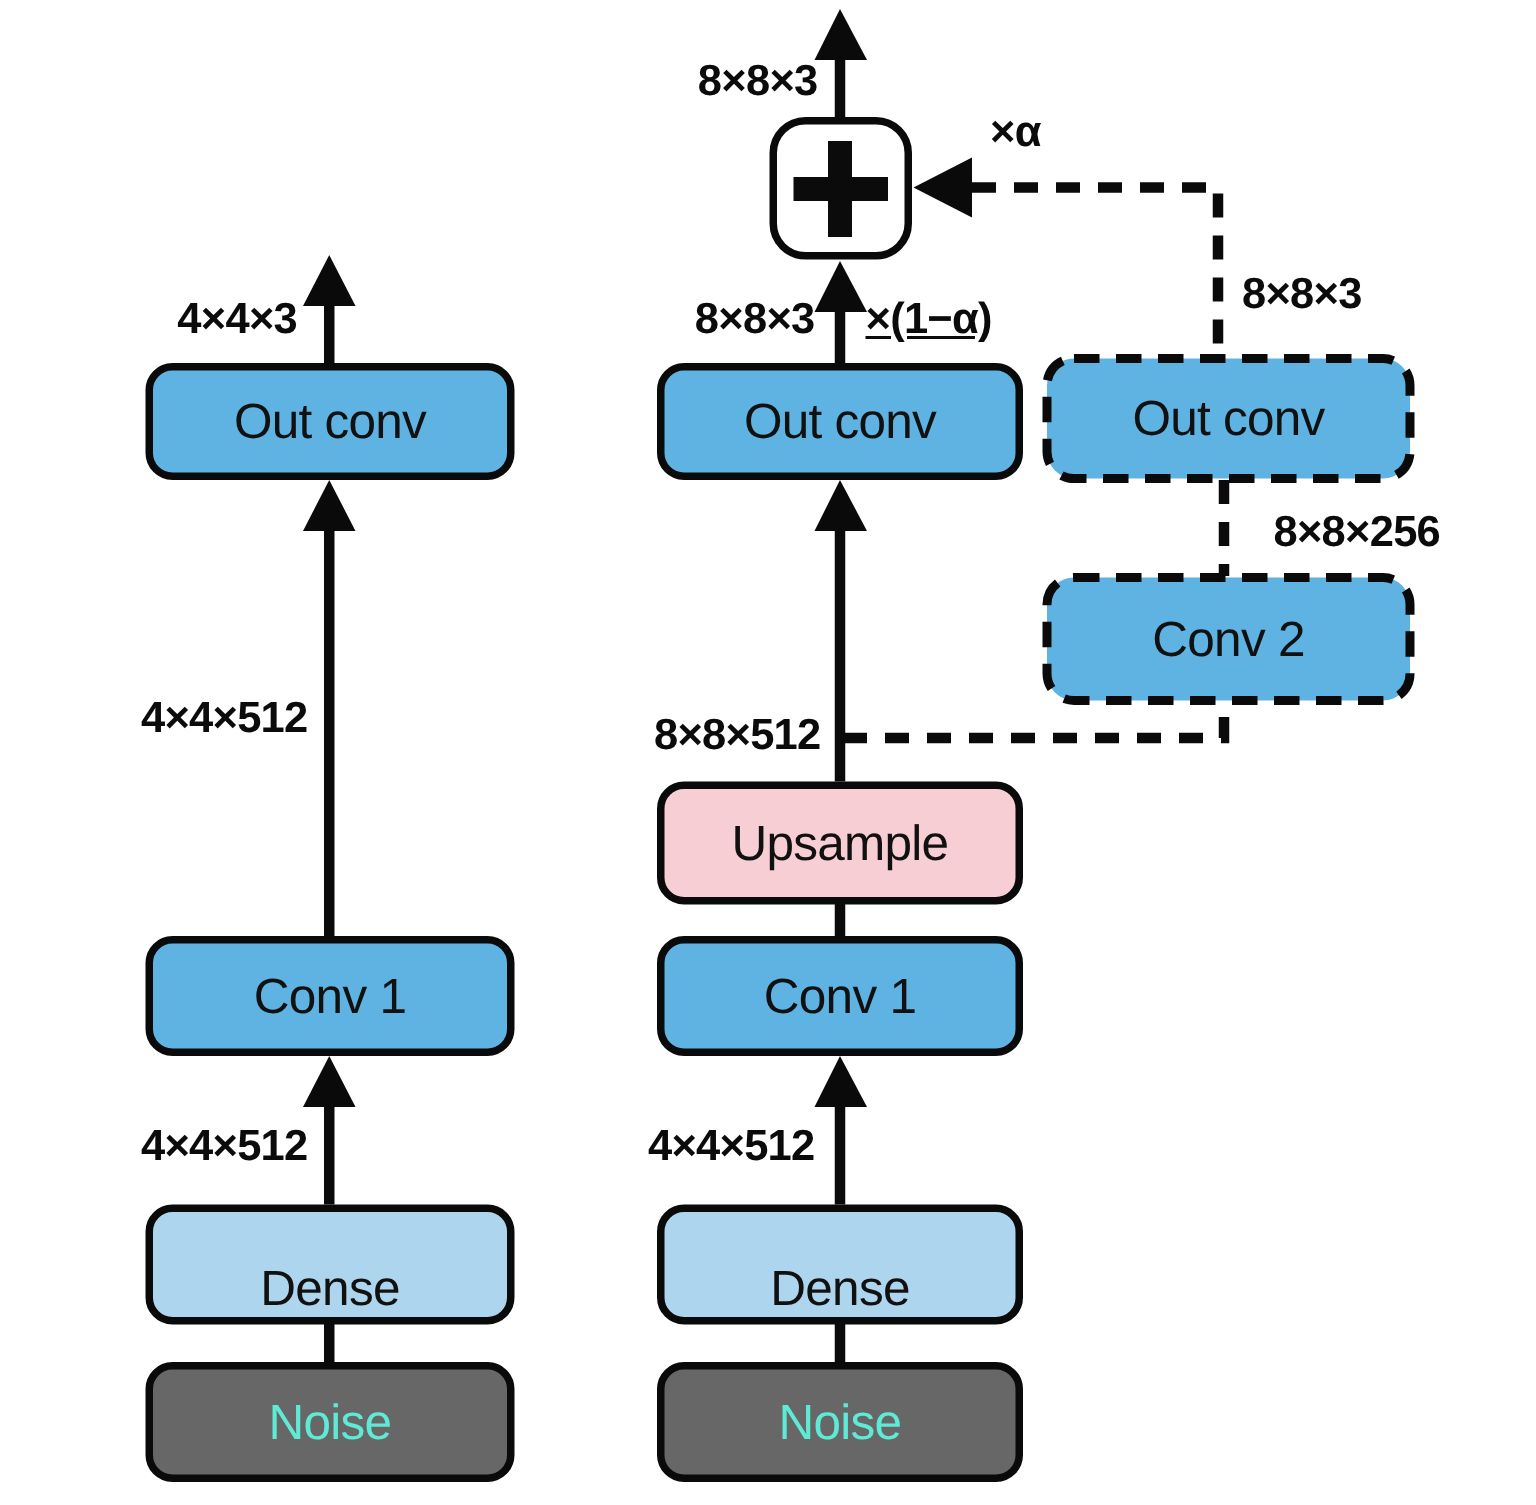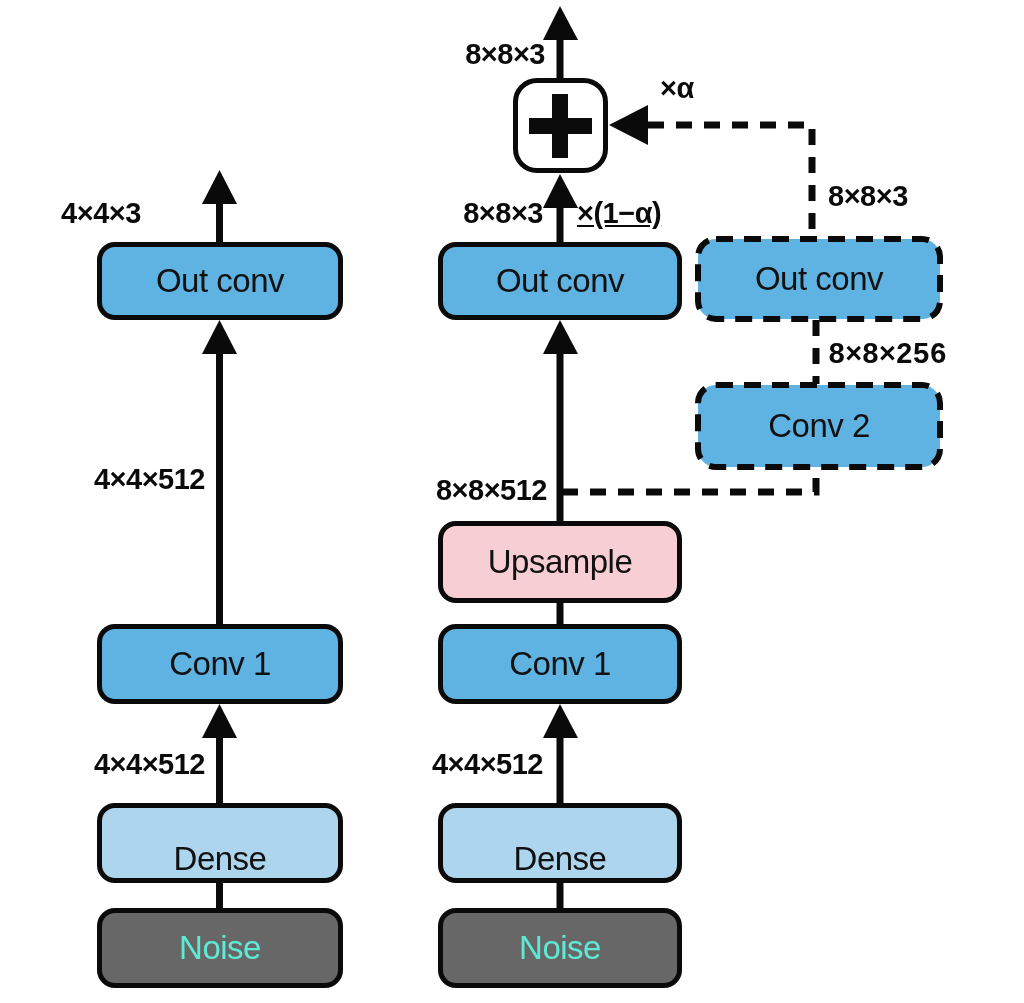--- a/index.html
+++ b/index.html
@@ -124,21 +124,21 @@
     </g>
 
     <g>
       <rect x="698" y="239" width="242" height="80" rx="18" fill="var(--box-blue)" stroke="var(--outline)" stroke-width="6" stroke-dasharray="17 11"></rect>
     </g>
     <g>
       <rect x="698" y="385" width="242" height="82" rx="18" fill="var(--box-blue)" stroke="var(--outline)" stroke-width="6" stroke-dasharray="17 11"></rect>
     </g>
   </svg>
 
-  <div class="dim-label right" style="left:21px;top:197px;width:160px;text-align:center;">4×4×3</div>
+  <div class="dim-label right" style="left:38px;top:197px;width:160px;">4×4×3</div>
 
   <div class="node blue" style="left:97px;top:242px;width:246px;height:78px;">
     <span>Out conv</span>
   </div>
 
   <div class="dim-label right" style="left:28px;top:463px;width:177px;">4×4×512</div>
 
   <div class="node blue" style="left:97px;top:624px;width:246px;height:80px;">
     <span>Conv 1</span>
   </div>
@@ -187,17 +187,17 @@
   </div>
 
   <div class="node gray" style="left:438px;top:908px;width:244px;height:80px;">
     <span>Noise</span>
   </div>
 
   <div class="dim-label" style="left:828px;top:180px;">8×8×3</div>
 
   <div class="dashed-label" style="left:698px;top:239px;width:242px;height:80px;">Out conv</div>
 
-  <div class="dim-label" style="left:828px;top:339px;font-family:Liberation Mono, monospace;">8×8×256</div>
+  <div class="dim-label" style="left:849px;top:339px;">8×8×256</div>
 
   <div class="dashed-label" style="left:698px;top:385px;width:242px;height:82px;">Conv 2</div>
 
 </div>
 
 </body></html>

